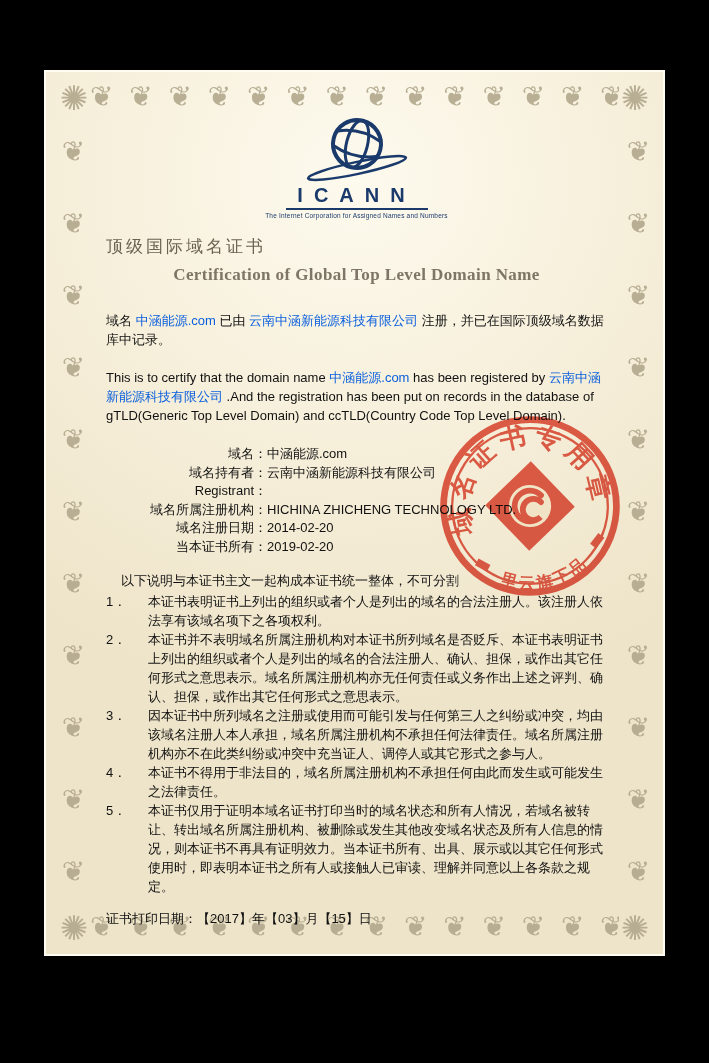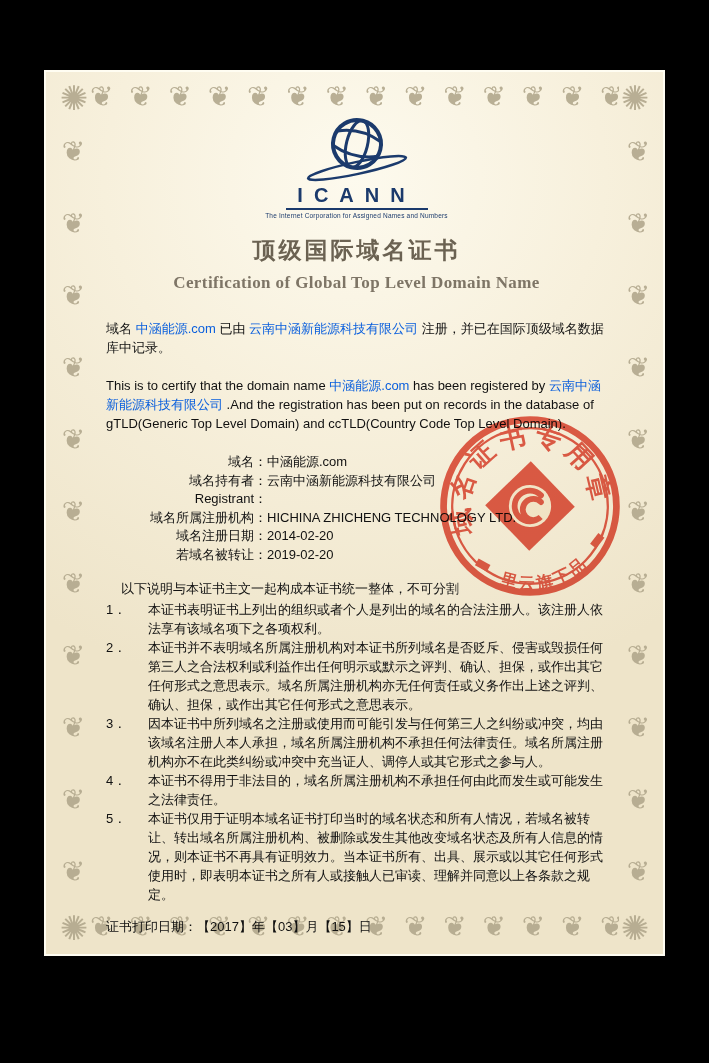--- a/index.html
+++ b/index.html
@@ -20,21 +20,21 @@
   .corner{position:absolute;width:40px;height:40px;font-size:34px;line-height:40px;text-align:center;overflow:visible;}
   .corner.tl{left:8px;top:6px;} .corner.tr{right:8px;top:6px;}
   .corner.bl{left:8px;bottom:6px;} .corner.br{right:8px;bottom:6px;}
   
   .content{position:absolute;left:60px;right:56px;top:44px;color:#111;}
   .logo{text-align:center;color:#1b3a6c;}
   .logo svg{display:block;margin:0 auto;}
   .icann-word{font-size:20px;font-weight:bold;letter-spacing:11px;color:#1b3a6c;margin-top:2px;}
   .icann-line{width:142px;margin:1px auto 2px auto;border-top:2px solid #1b3a6c;}
   .icann-tagline{font-size:6.5px;color:#1b3a6c;letter-spacing:.2px;}
-  .title-zh{margin:16px 0 0 0;text-align:center;font-size:23px;font-weight:bold;
+  .title-zh{margin:16px 0 0 0;font-size:17px;font-weight:normal;
             color:#6b6252;letter-spacing:3px;}
   .title-en{margin:7px 0 0 0;text-align:center;font-family:"Liberation Serif",serif;
             font-size:17px;font-weight:bold;color:#7e7566;letter-spacing:.4px;}
   .para{font-size:13px;line-height:19px;margin:0;}
   .para.zh1{margin-top:26px;}
   .para.en1{margin-top:19px;}
   .blue{color:#0a5fdd;}
   .details{margin-top:20px;font-size:13px;line-height:18.5px;}
   .detail-row{display:flex;}
   .detail-row .lbl{width:148px;text-align:right;white-space:nowrap;flex:none;}
@@ -117,37 +117,37 @@
             <span class="val">HICHINA ZHICHENG TECHNOLOGY LTD.</span>
   </div>
 
   <div class="detail-row">
     <span class="lbl">域名注册日期</span>
             <span class="sep">：</span>
             <span class="val">2014-02-20</span>
   </div>
 
   <div class="detail-row">
-    <span class="lbl">若域名被转让</span>
+    <span class="lbl">当本证书所有</span>
             <span class="sep">：</span>
             <span class="val">2019-02-20</span>
   </div>
 </div>
 
       <div class="terms">
         <p class="terms-intro">以下说明与本证书主文一起构成本证书统一整体，不可分割</p>
         <div id="terms-list">
   <div class="term-row">
     <span class="num">1．</span>
               <span class="txt">本证书表明证书上列出的组织或者个人是列出的域名的合法注册人。该注册人依法享有该域名项下之各项权利。</span>
   </div>
 
   <div class="term-row">
     <span class="num">2．</span>
-              <span class="txt">本证书并不表明域名所属注册机构对本证书所列域名是否贬斥、侵害或毁损任何第三人之合法权利或利益作出任何明示或默示之评判、确认、担保，或作出其它任何形式之意思表示。域名所属注册机构亦无任何责任或义务作出上述之评判、确认、担保，或作出其它任何形式之意思表示。</span>
+              <span class="txt">本证书并不表明域名所属注册机构对本证书所列域名是否贬斥、本证书表明证书上列出的组织或者个人是列出的域名的合法注册人、确认、担保，或作出其它任何形式之意思表示。域名所属注册机构亦无任何责任或义务作出上述之评判、确认、担保，或作出其它任何形式之意思表示。</span>
   </div>
 
   <div class="term-row">
     <span class="num">3．</span>
               <span class="txt">因本证书中所列域名之注册或使用而可能引发与任何第三人之纠纷或冲突，均由该域名注册人本人承担，域名所属注册机构不承担任何法律责任。域名所属注册机构亦不在此类纠纷或冲突中充当证人、调停人或其它形式之参与人。</span>
   </div>
 
   <div class="term-row">
     <span class="num">4．</span>
               <span class="txt">本证书不得用于非法目的，域名所属注册机构不承担任何由此而发生或可能发生之法律责任。</span>

